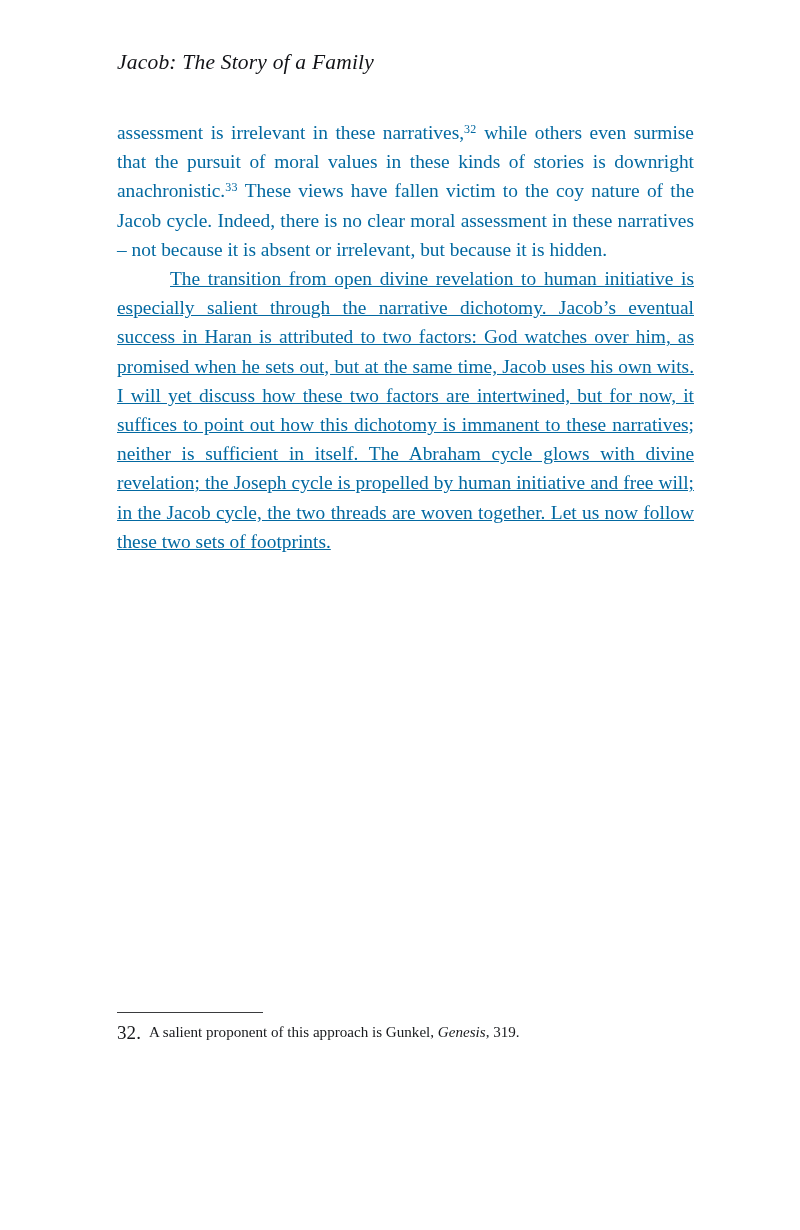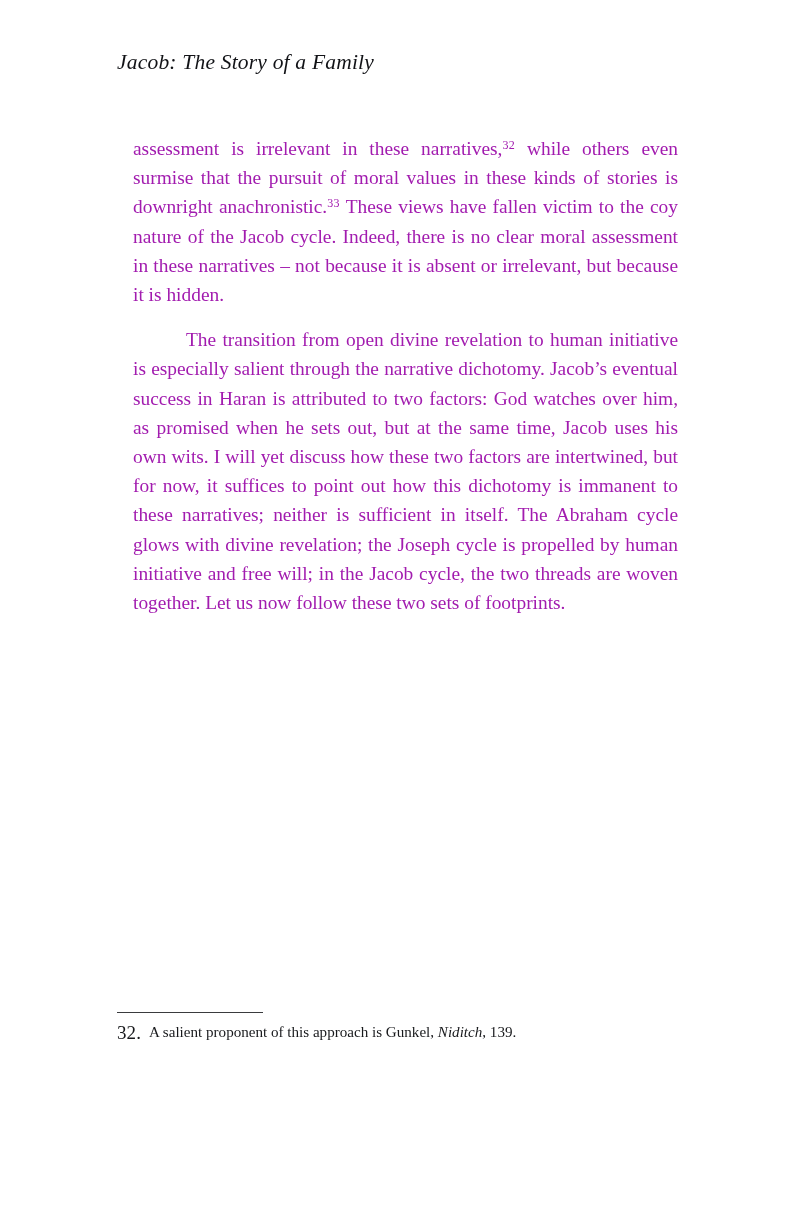--- a/index.html
+++ b/index.html
@@ -39,30 +39,31 @@
 
   
   .body-block {
     position: absolute;
     left: 117px;
     top: 118px;
     width: 577px;
   }
 
   .para {
-    margin: 16px;
+    margin: 0;
     font-size: 19.4px;
     line-height: 29.2px;
     text-align: justify;
     text-justify: inter-word;
-    color: #a21caf;
+    color: #0369a1;
     hyphens: none;
   }
   .para + .para {
     text-indent: 53px;
+    text-decoration: underline;
   }
 
   sup.fn {
     font-size: 0.62em;
     vertical-align: 0.52em;
     line-height: 0;
     letter-spacing: 0.3px;
   }
 
   
@@ -129,18 +130,18 @@
   <div class="body-block">
     <p class="para"><span>assessment is irrelevant in these narratives,</span><sup class="fn">32</sup><span> while others even surmise that the pursuit of moral values in these kinds of stories is downright anachronistic.</span><sup class="fn">33</sup><span> These views have fallen victim to the coy nature of the Jacob cycle. Indeed, there is no clear moral assessment in these narratives – not because it is absent or irrelevant, but because it is hidden.</span></p>
     <p class="para"><span>The transition from open divine revelation to human initiative is especially salient through the narrative dichotomy. Jacob’s eventual success in Haran is attributed to two factors: God watches over him, as promised when he sets out, but at the same time, Jacob uses his own wits. I will yet discuss how these two factors are intertwined, but for now, it suffices to point out how this dichotomy is immanent to these narratives; neither is sufficient in itself. The Abraham cycle glows with divine revelation; the Joseph cycle is propelled by human initiative and free will; in the Jacob cycle, the two threads are woven together. Let us now follow these two sets of footprints.</span></p>
   </div>
 
   <div class="footnote-rule"></div>
 
   <div class="footnotes">
     <div class="footnote">
       <span class="fn-num">32.</span>
-      <span class="fn-text"><span>A salient proponent of this approach is Gunkel, </span><i>Niditch</i><span>, 139.</span></span>
+      <span class="fn-text"><span>A salient proponent of this approach is Gunkel, </span><i>Genesis</i><span>, 319.</span></span>
     </div>
   </div>
 
 
 </div>
 
 </body></html>

